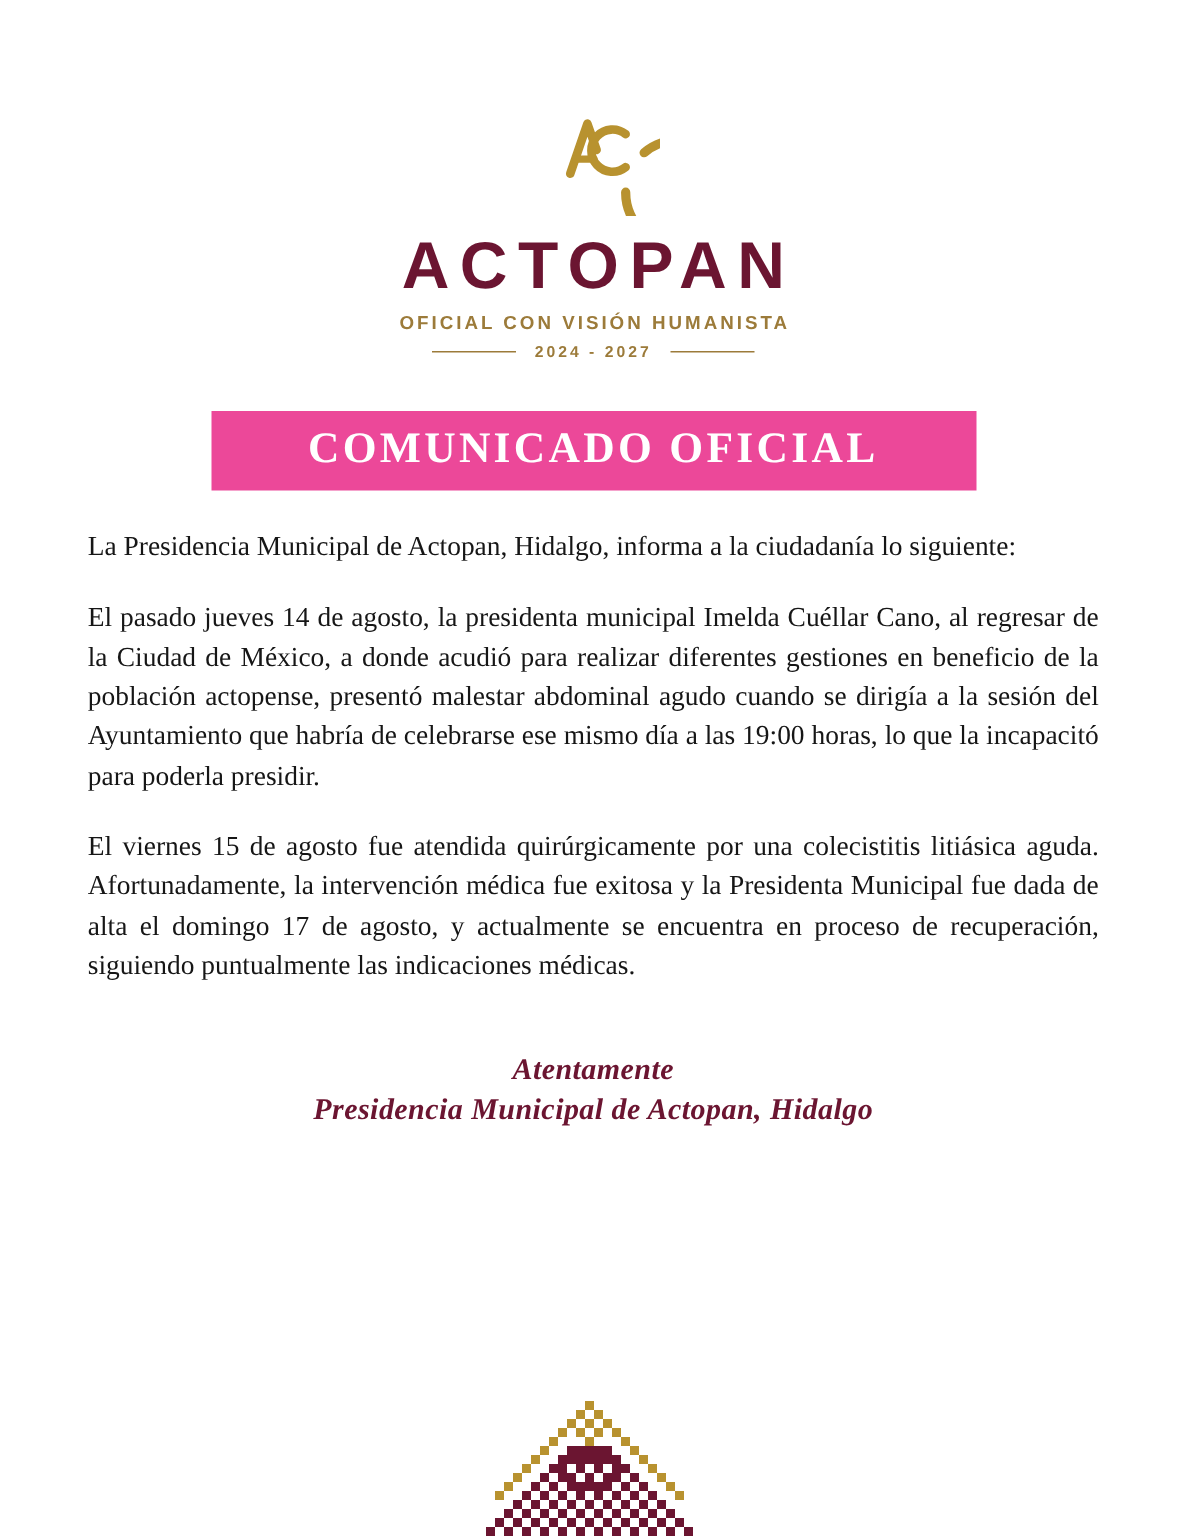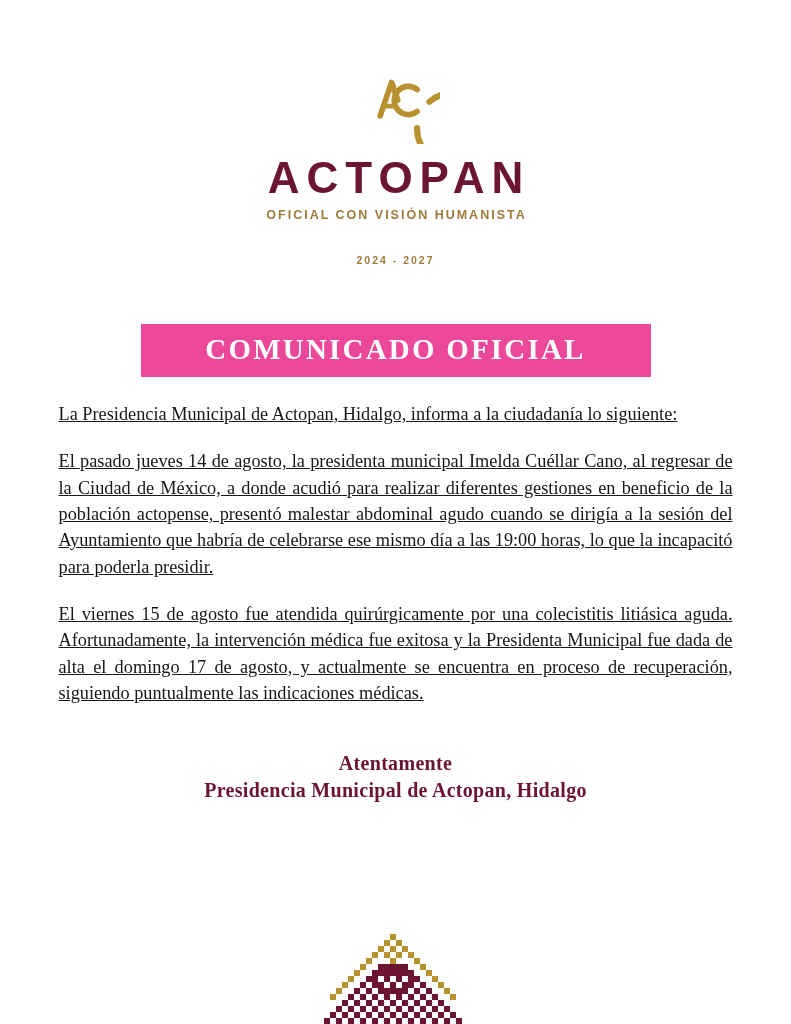--- a/index.html
+++ b/index.html
@@ -48,23 +48,22 @@
     letter-spacing: 2.0px;
     color: #9c7b3a;
     line-height: 1;
     padding-left: 2px;
   }
   .logo-years-wrap {
     margin-top: 8px;
     display: flex;
     align-items: center;
     justify-content: flex-end;
-    gap: 24px;
+    gap: 12px;
     width: 215px;
-    flex-direction: column;
   }
   .logo-years-rule {
     flex: 1 1 auto;
     height: 1px;
     background: #9c7b3a;
   }
   .logo-years {
     font-family: "Liberation Sans", sans-serif;
     font-weight: 700;
     font-size: 10.5px;
@@ -86,24 +85,23 @@
     font-family: "Liberation Serif", serif;
     font-weight: 700;
     font-size: 29px;
     letter-spacing: 2.2px;
     color: #ffffff;
     line-height: 1;
   }
 
   
   .body-copy {
-    margin: 12px auto;
+    margin: 0 auto;
     width: 674px;
-    padding-top: 12px;
-    text-decoration: underline;
+    padding-top: 24px;
   }
   .para {
     font-family: "Liberation Serif", serif;
     font-size: 18.3px;
     line-height: 1.44;
     color: #161616;
     text-align: justify;
     margin: 0 0 21px 0;
     hyphens: none;
   }
@@ -112,20 +110,21 @@
   }
 
   
   .signature {
     margin: 44px auto 0 auto;
     width: 674px;
     text-align: center;
     font-family: "Liberation Serif", serif;
     color: #6b1531;
     font-weight: 700;
+    font-style: italic;
   }
   .sig-line-1 {
     font-size: 20px;
     line-height: 1.35;
     letter-spacing: .3px;
   }
   .sig-line-2 {
     font-size: 20px;
     line-height: 1.35;
     letter-spacing: .3px;

